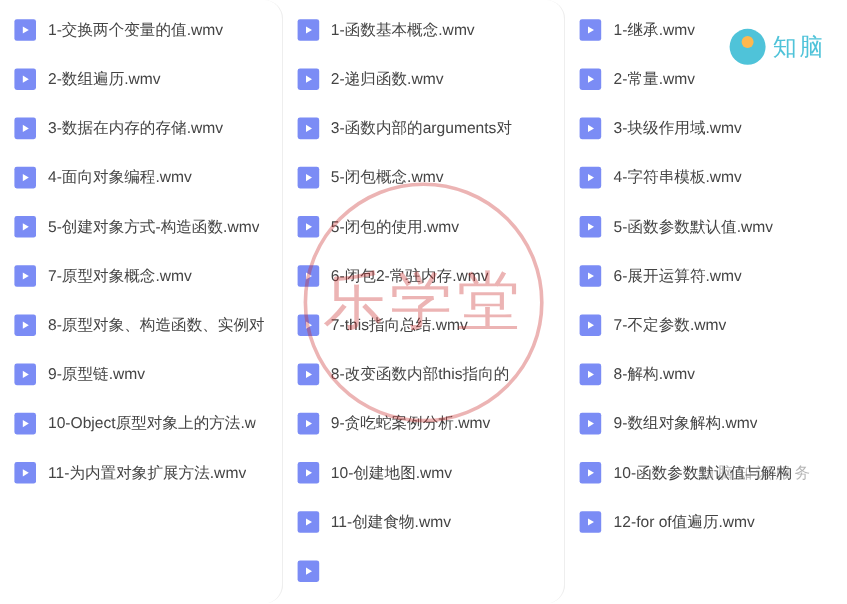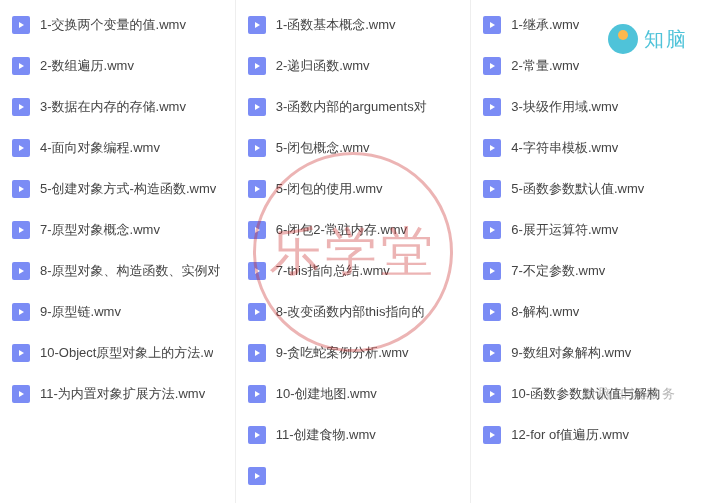--- a/index.html
+++ b/index.html
@@ -14,20 +14,21 @@
       overflow: hidden;
     }
     .columns {
       display: flex;
       height: 100%;
     }
     .col {
       flex: 1;
       border-right: 1px solid #eee;
       padding: 4px 0;
+      border-radius: 16px;
     }
     .col:last-child { border-right: none; }
     .file-item {
       display: flex;
       align-items: center;
       height: 41px;
       padding: 0 8px 0 12px;
       cursor: pointer;
       white-space: nowrap;
       overflow: hidden;

